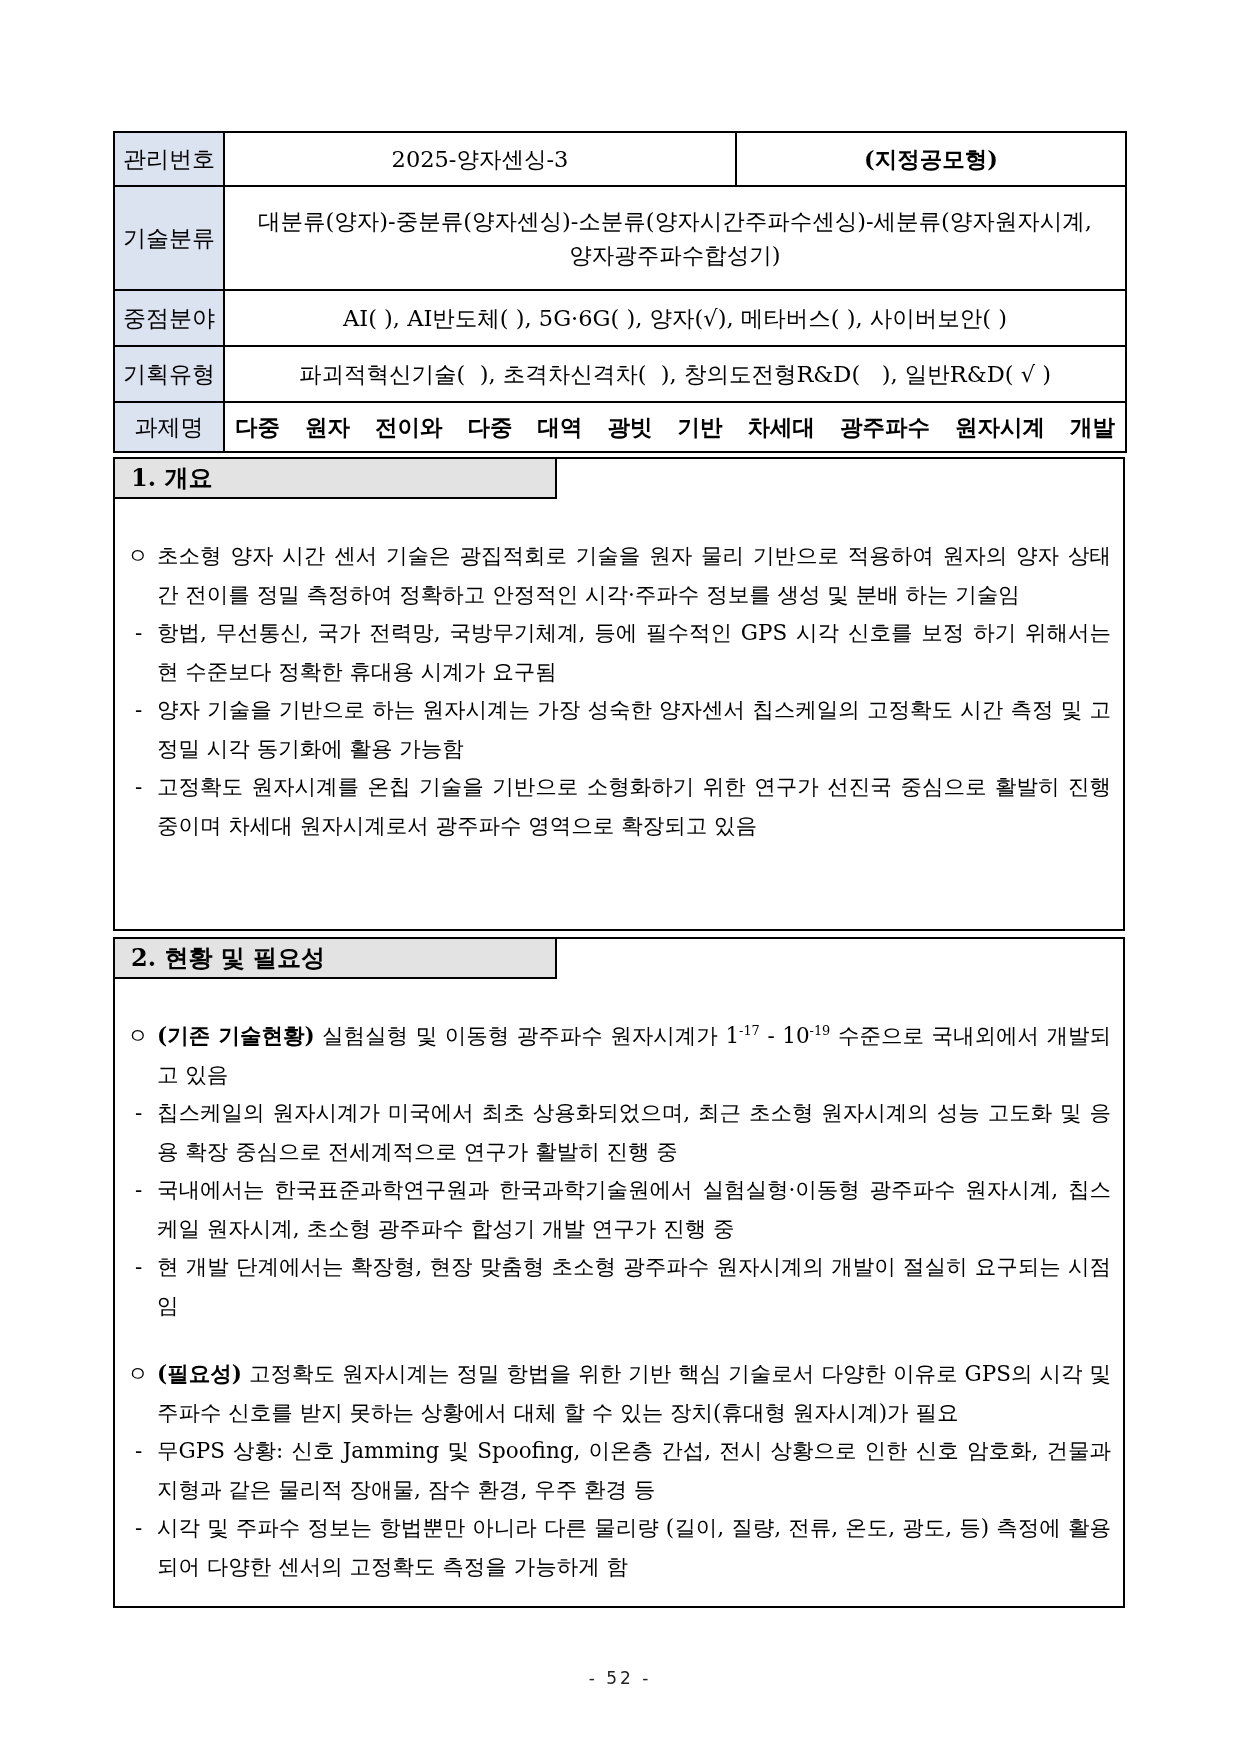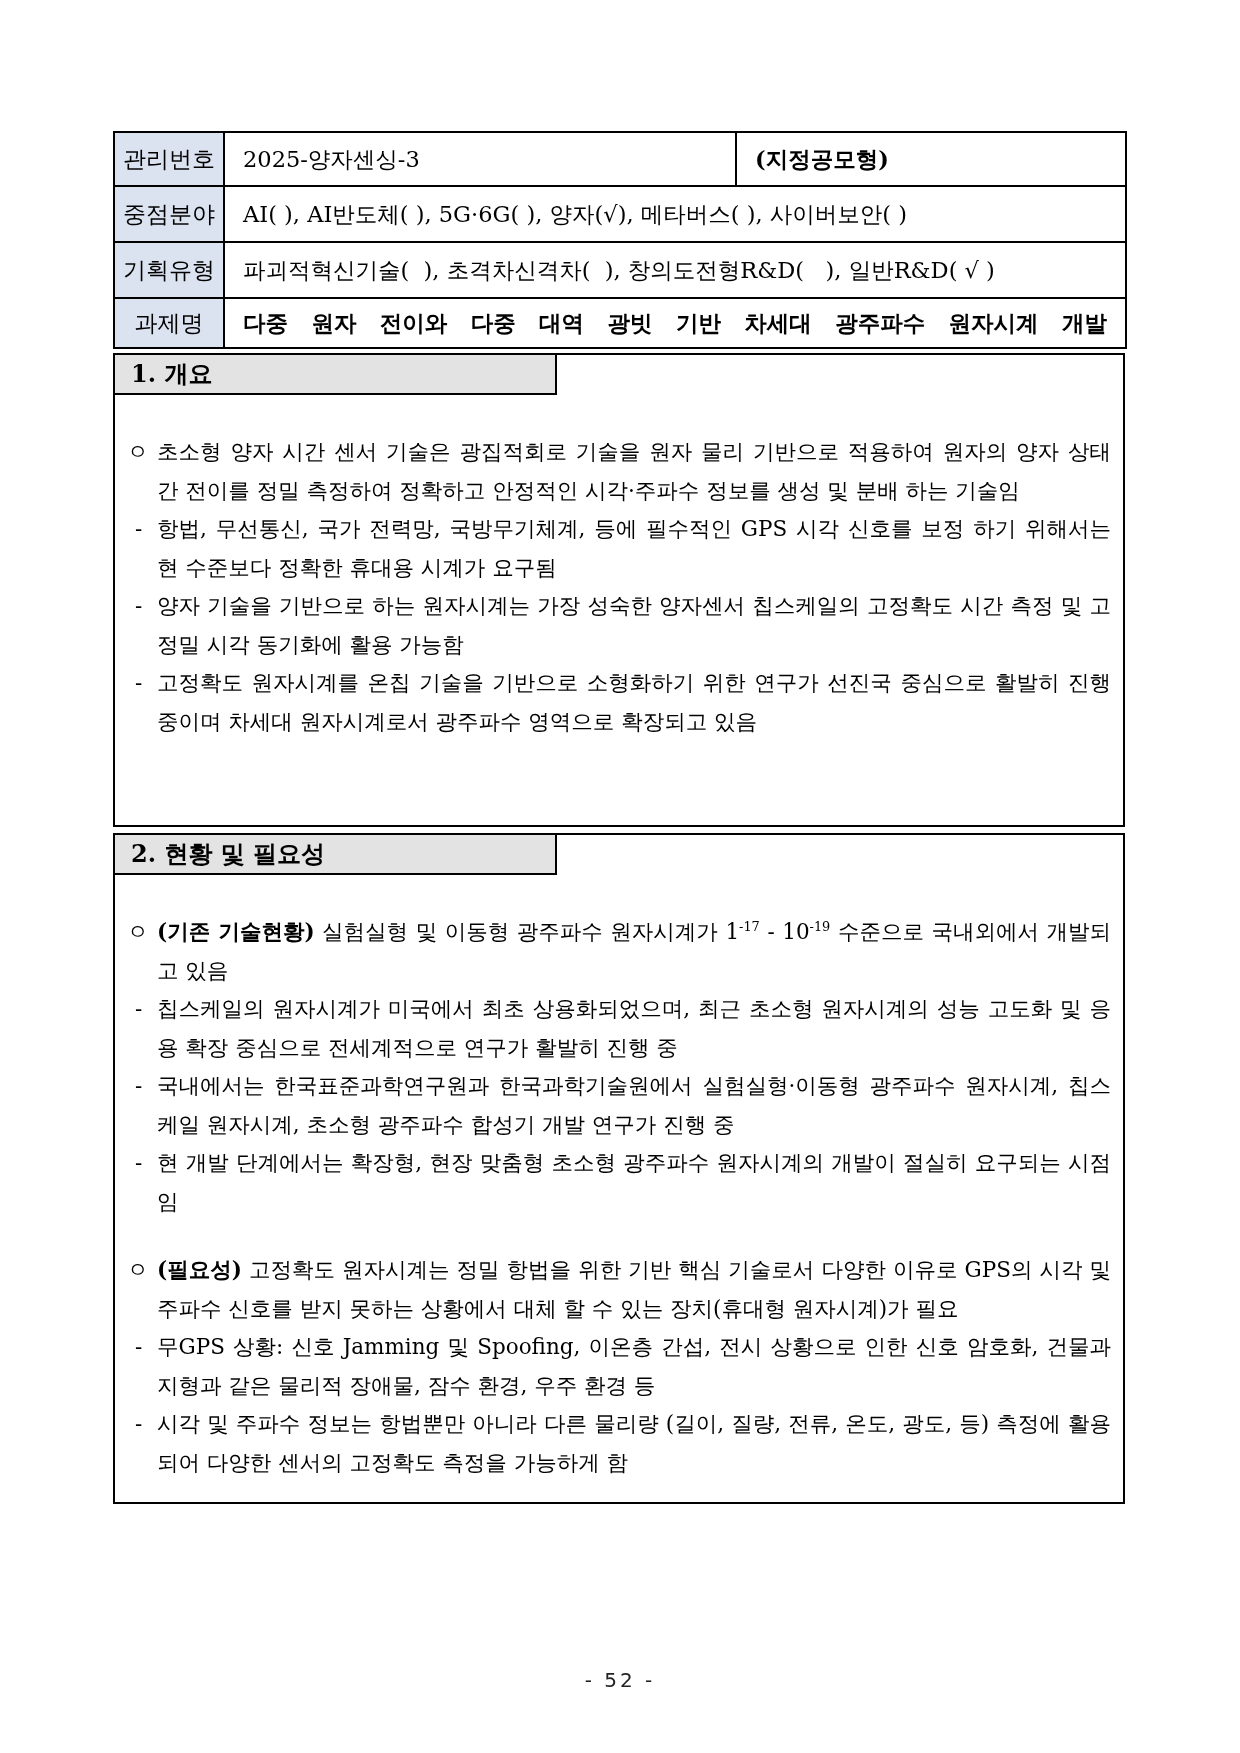--- a/index.html
+++ b/index.html
@@ -10,21 +10,21 @@
   }
   .doc { position:absolute; left:113px; top:131px; width:1012px; }
 
   
   table.meta { border-collapse:collapse; width:1012px; table-layout:fixed; }
   .meta th, .meta td { border:2px solid #000; box-sizing:border-box; }
   .meta th {
     background:#dbe2f0; font-weight:normal; font-size:23px;
     text-align:center; padding:4px 2px;
   }
-  .meta td { font-size:22.5px; text-align:left; padding:4px 18px; }
+  .meta td { font-size:22.5px; text-align:center; padding:4px 10px; }
   .row-h1 { height:54px;margin-left:20px; } .row-h2 { height:104px; }
   .row-h3 { height:56px; } .row-h4 { height:56px; } .row-h5 { height:50px; }
   .note-cell { text-align:right; font-weight:bold; padding-right:6px; font-size:23px; }
   .tech-line { line-height:34px; }
   .proj-title {
     font-weight:bold; font-size:23.5px; text-align:justify;
     text-align-last:justify; padding:0 12px;
   }
 
   
@@ -41,39 +41,46 @@
   .para { position:relative; padding-left:30px; text-align:justify; }
   .para .b-circle { position:absolute; left:0; top:0; }
   .para .b-dash  { position:absolute; left:8px; top:0; }
   .gap-above { margin-top:30px; }
   .lead { font-weight:bold; }
   .para sup { font-size:0.60em; line-height:0; vertical-align:super; }
 
   .page-num {
     position:absolute; top:1668px; left:0; width:1240px; text-align:center;
     font-family:"DejaVu Sans","Liberation Sans",sans-serif;
-    font-size:20px; letter-spacing:3px; color:#222;
+    font-size:17px; letter-spacing:3px; color:#222;
   }
 </style>
 </head>
 <body>
 
 <div class="doc">
 
   <table class="meta">
     <colgroup>
         <col style="width:110px">
         <col style="width:512px">
         <col style="width:390px">
       </colgroup>
     <tbody>
         <tr class="row-h1">
       <th>관리번호</th>
       <td>2025-양자센싱-3</td>
       <td class="note-cell">(지정공모형)</td>
+    </tr>
+    <tr class="row-h2">
+      <th>기술분류</th>
+      <td colspan="2">
+        <div class="tech-line">대분류(양자)-중분류(양자센싱)-소분류(양자시간주파수센싱)-세분류(양자원자시계,</div>
+        <div class="tech-line">양자광주파수합성기)</div>
+      </td>
     </tr>
     <tr class="row-h3">
       <th>중점분야</th>
       <td colspan="2">AI(&nbsp;), AI반도체(&nbsp;), 5G·6G(&nbsp;), 양자(√), 메타버스(&nbsp;), 사이버보안(&nbsp;)</td>
     </tr>
     <tr class="row-h4">
       <th>기획유형</th>
       <td colspan="2">파괴적혁신기술(&nbsp;&nbsp;), 초격차신격차(&nbsp;&nbsp;), 창의도전형R&amp;D(&nbsp;&nbsp;&nbsp;), 일반R&amp;D(&nbsp;√&nbsp;)</td>
     </tr>
     <tr class="row-h5">

